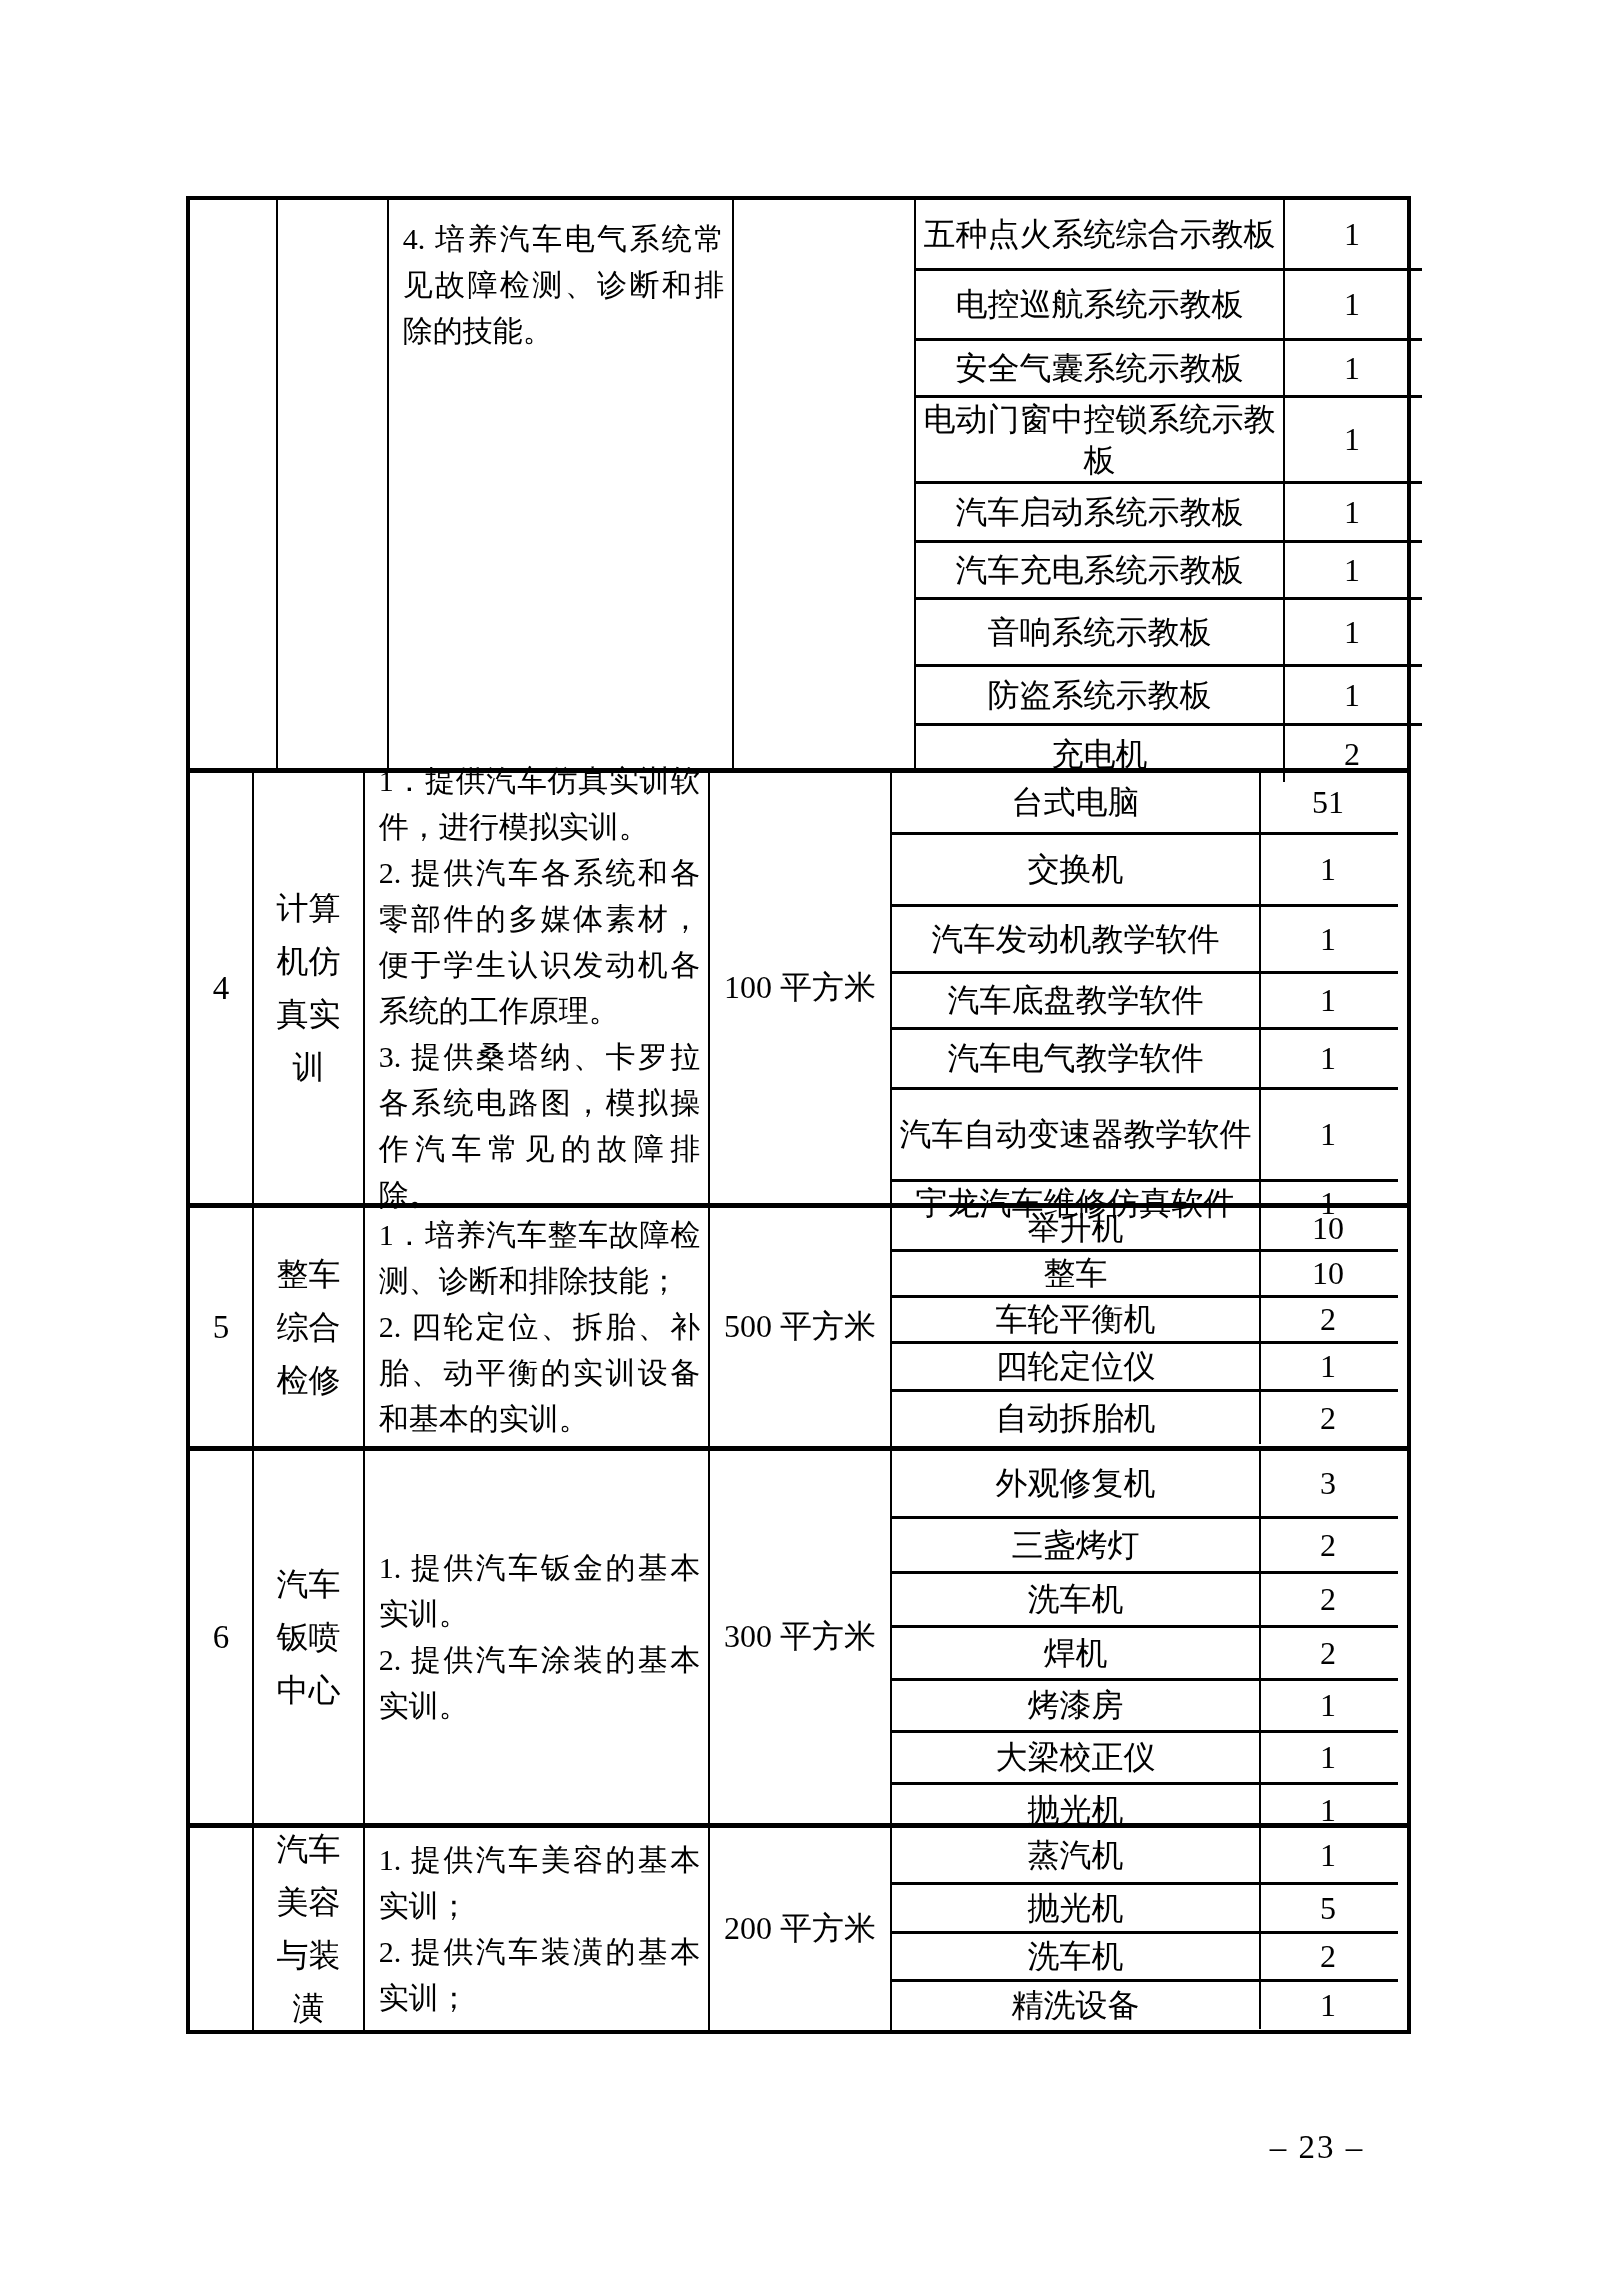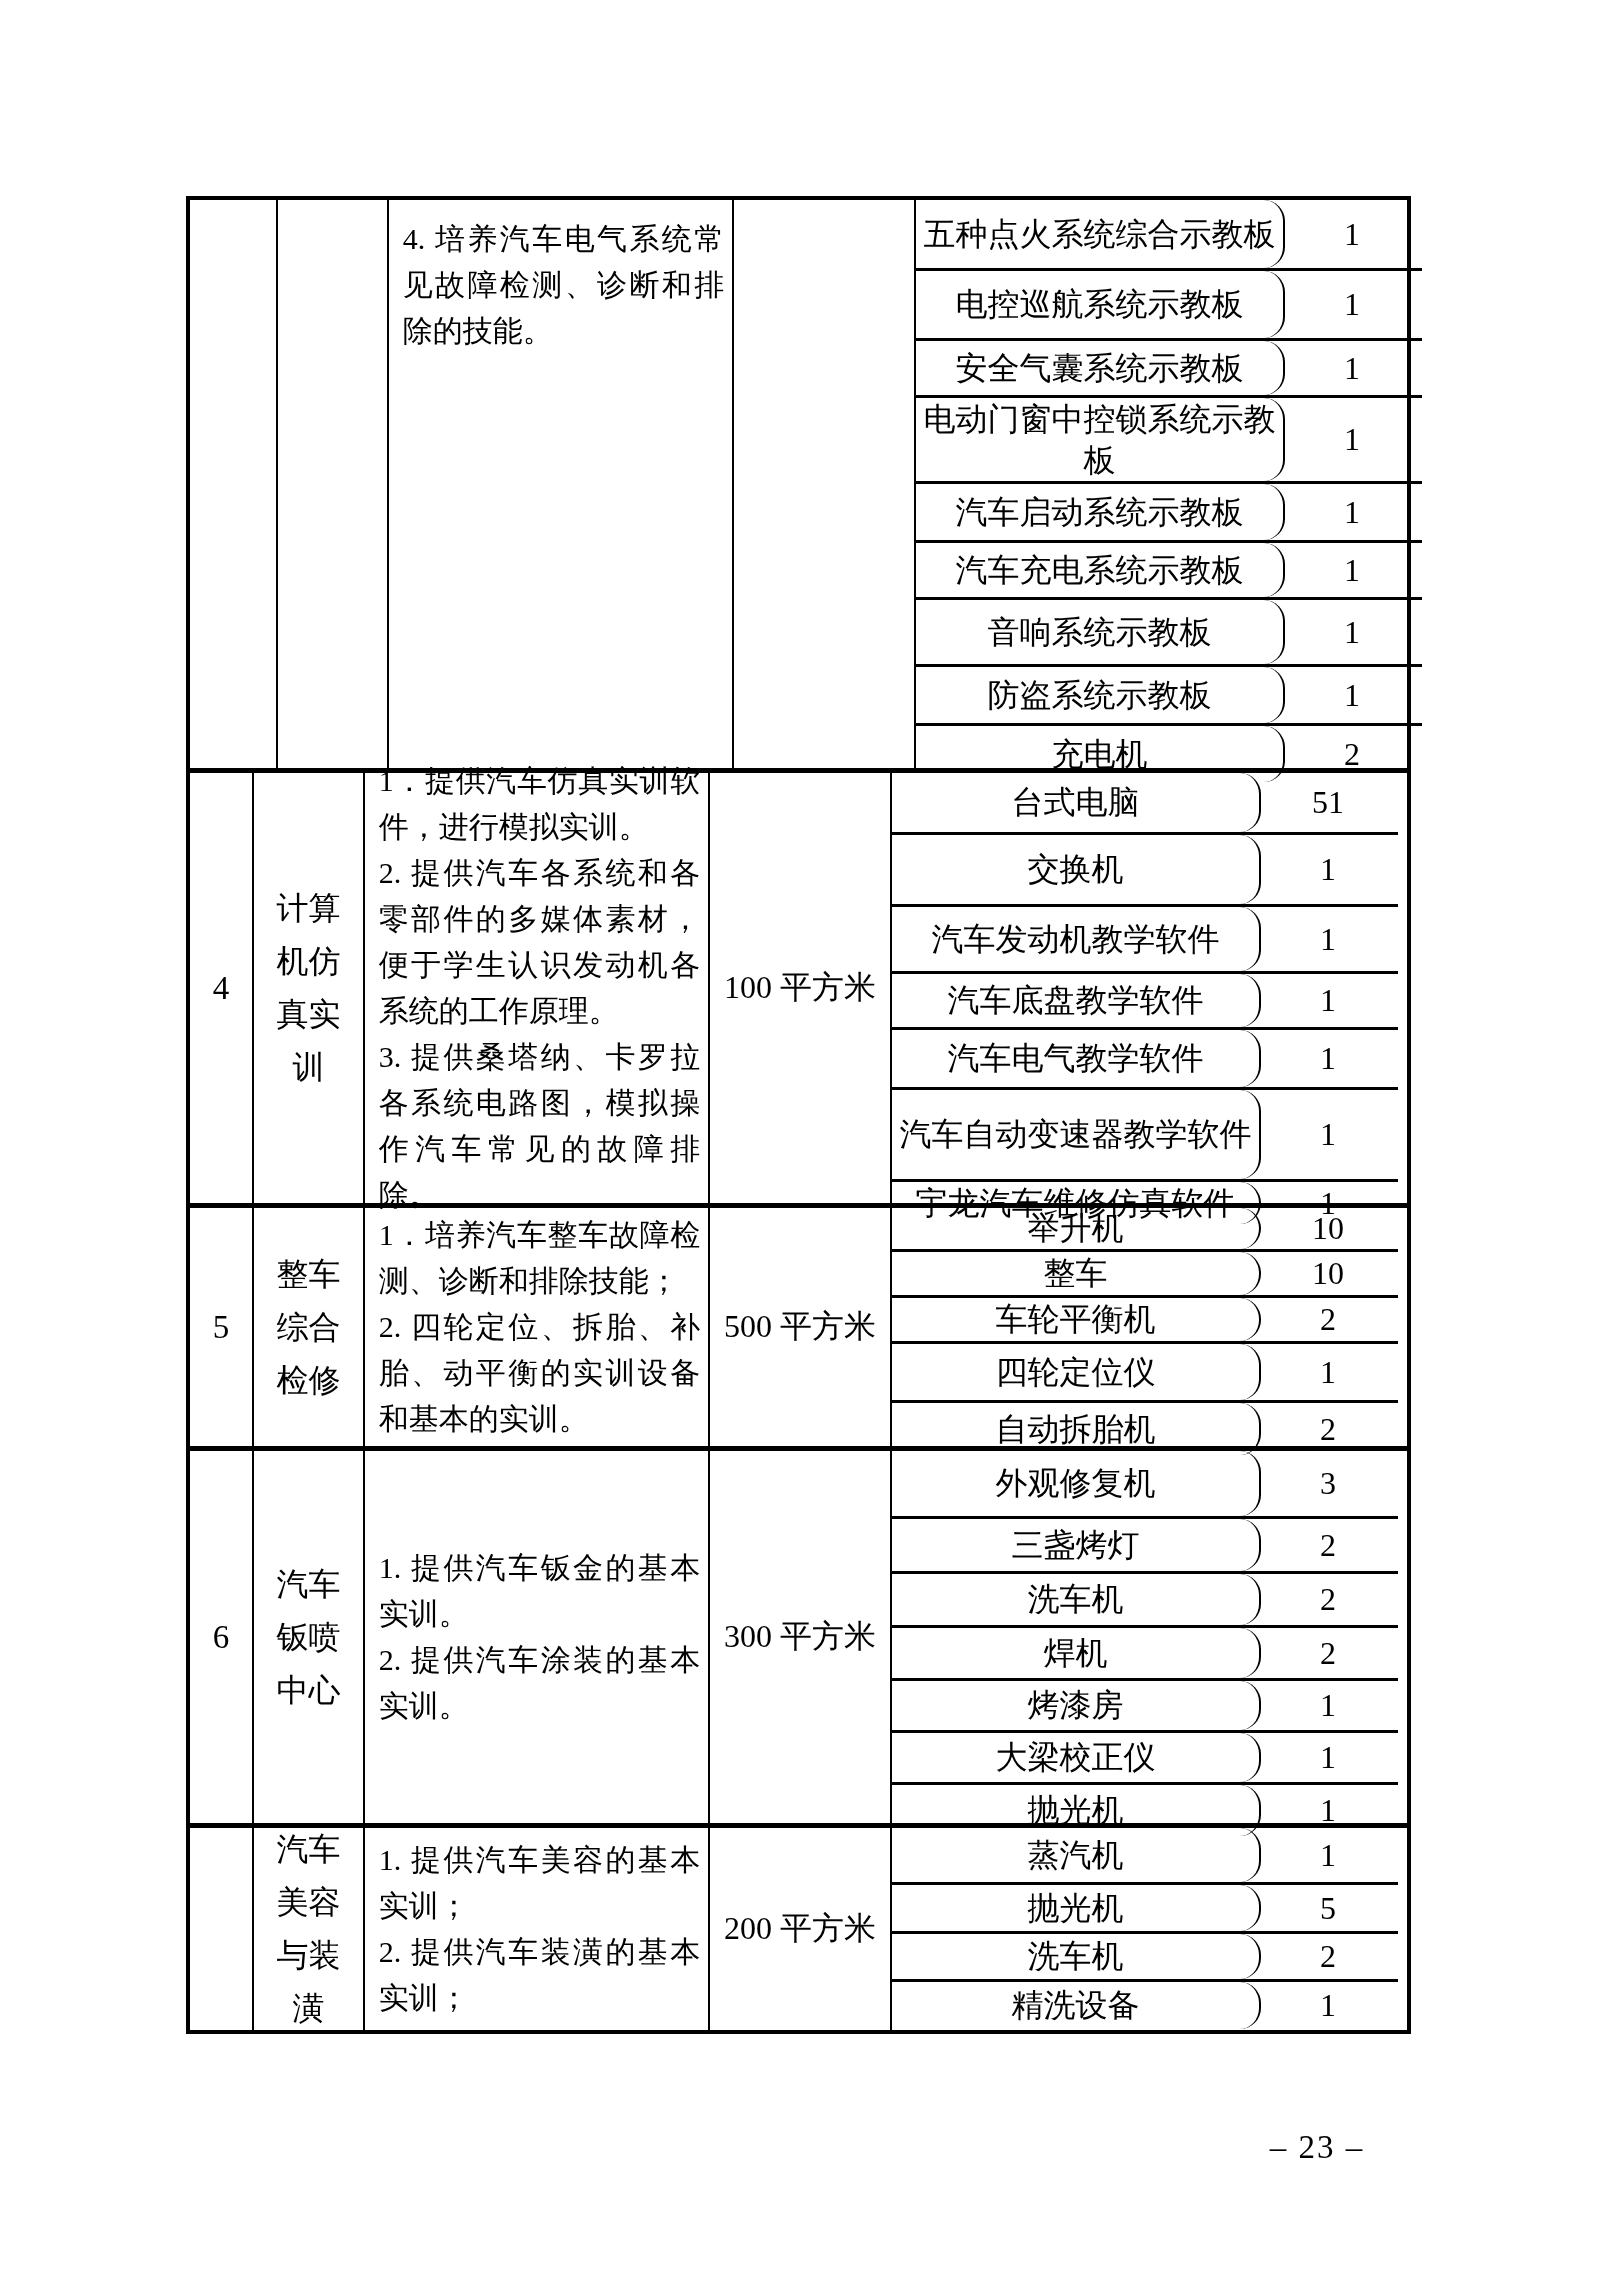--- a/index.html
+++ b/index.html
@@ -61,21 +61,20 @@
   }
   .equip-row { display: flex; border-bottom: 3.9px solid #000; flex: none; }
   .equip-row.last { border-bottom: none; }
   .equip-name {
     width: 369px; flex: none;
     border-right: 2.9px solid #000;
     display: flex; align-items: center; justify-content: center;
     text-align: center;
     font-size: 32px; line-height: 41px;
     padding: 0 2px;
-    border-radius: 21px;
   }
   .equip-qty {
     width: 134px; flex: none;
     display: flex; align-items: center; justify-content: center;
     font-size: 32px;
   }
   .page-number {
     position: absolute;
     left: 1209px; top: 2129px;
     width: 216px;
@@ -194,21 +193,21 @@
           <div class="equip-qty">10</div>
         </div>
         <div class="equip-row" style="height:46px">
           <div class="equip-name">整车</div>
           <div class="equip-qty">10</div>
         </div>
         <div class="equip-row" style="height:46px">
           <div class="equip-name">车轮平衡机</div>
           <div class="equip-qty">2</div>
         </div>
-        <div class="equip-row" style="height:59px">
+        <div class="equip-row" style="height:48px">
           <div class="equip-name">四轮定位仪</div>
           <div class="equip-qty">1</div>
         </div>
         <div class="equip-row last" style="height:52px">
           <div class="equip-name">自动拆胎机</div>
           <div class="equip-qty">2</div>
         </div>
       </div>
     </div>
 

